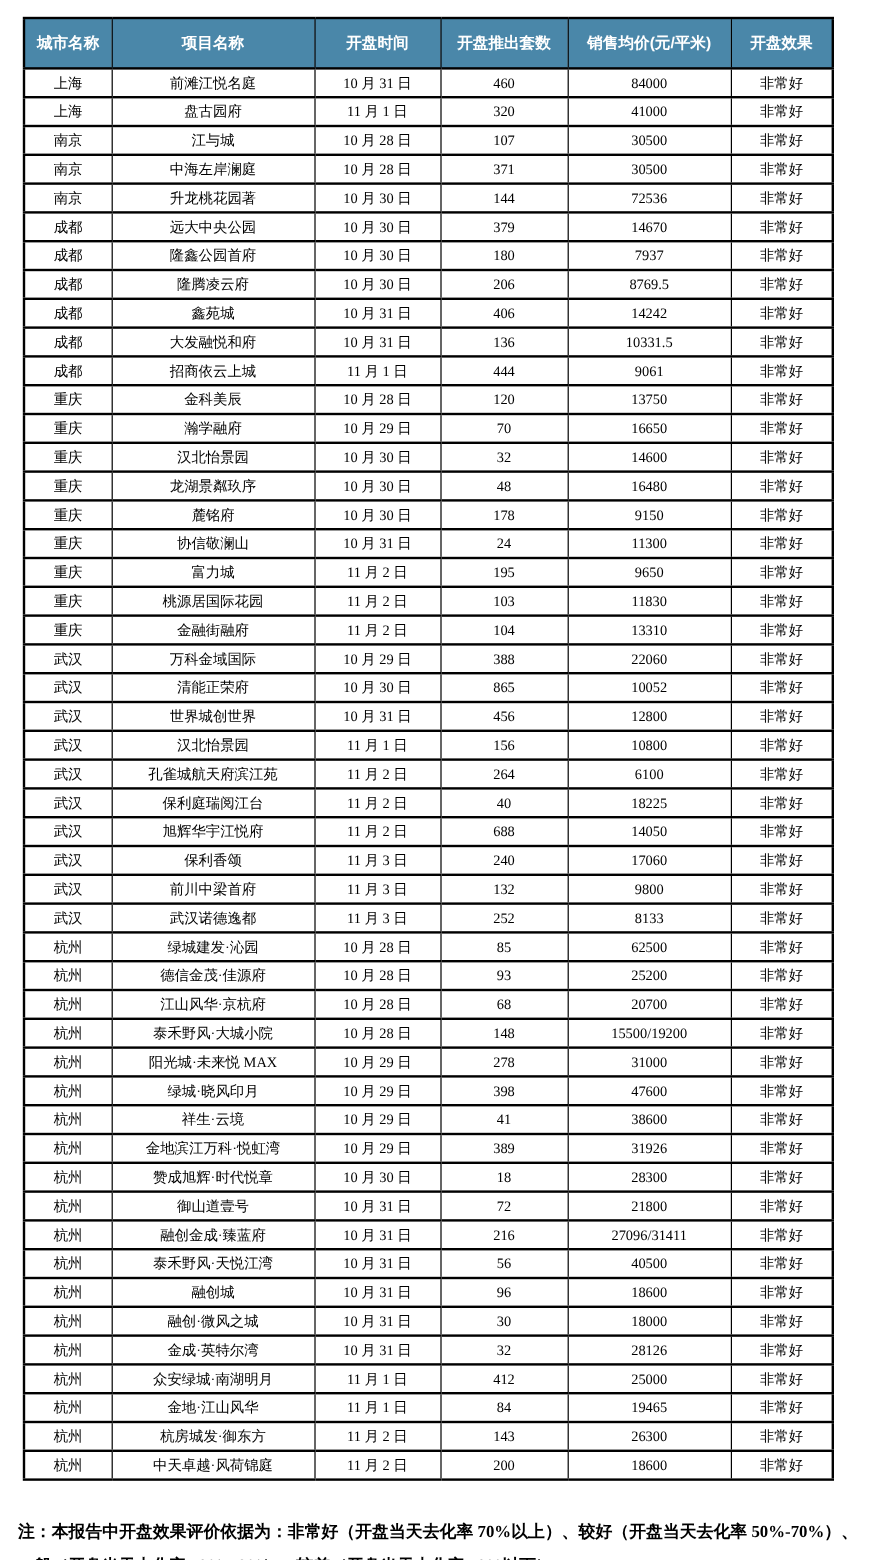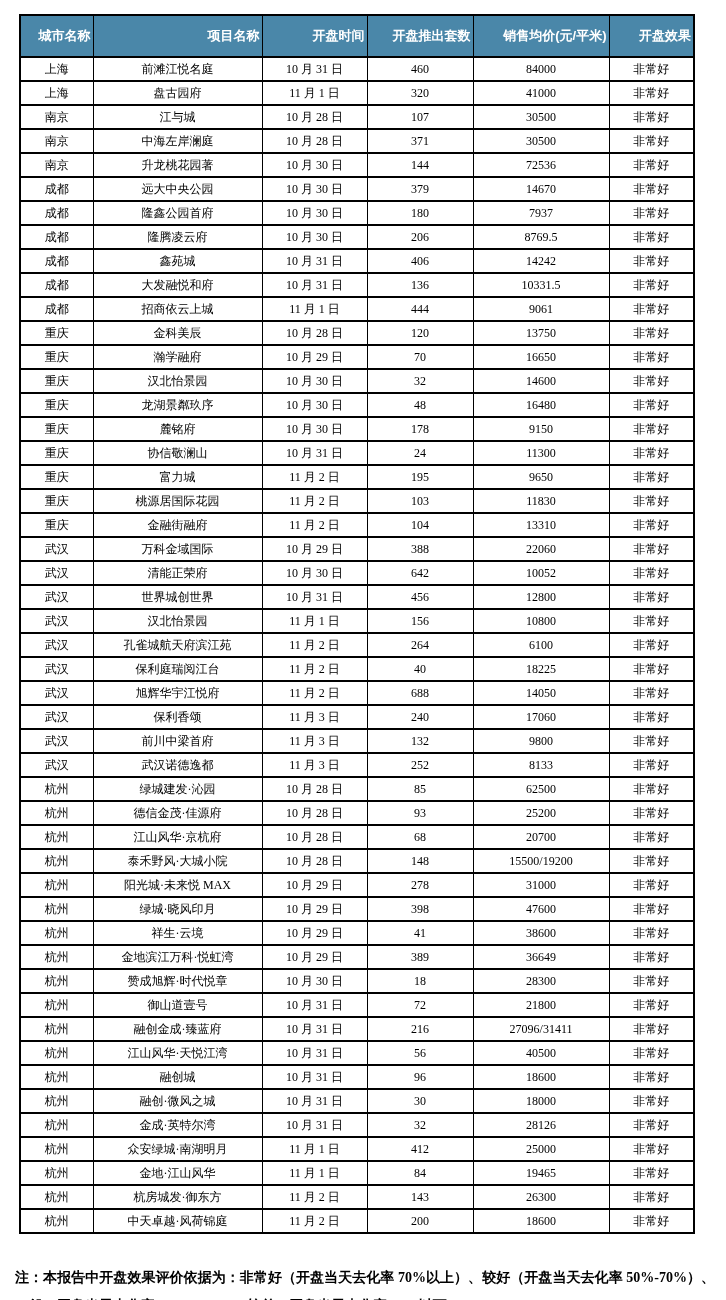--- a/index.html
+++ b/index.html
@@ -24,21 +24,21 @@
     table-layout: fixed;
     width: 674px;
     border: 2px solid var(--border-color, #000);
   }
   table.report-table th {
     background: var(--header-bg, #4A87A9);
     color: var(--header-text, #fff);
     font-weight: bold;
     font-size: 13px;
     height: 40px;
-    text-align: right;
+    text-align: center;
     vertical-align: middle;
     border: 1px solid var(--border-color, #000);
     border-top: 2px solid var(--border-color, #000);
     border-bottom: 2px solid var(--border-color, #000);
     padding: 0 2px;
   }
   table.report-table td {
     font-size: 12px;
     color: #000;
     height: 22px;
@@ -255,21 +255,21 @@
           <td>万科金域国际</td>
           <td>10 月 29 日</td>
           <td>388</td>
           <td>22060</td>
           <td>非常好</td>
         </tr>
         <tr>
           <td>武汉</td>
           <td>清能正荣府</td>
           <td>10 月 30 日</td>
-          <td>642</td>
+          <td>865</td>
           <td>10052</td>
           <td>非常好</td>
         </tr>
         <tr>
           <td>武汉</td>
           <td>世界城创世界</td>
           <td>10 月 31 日</td>
           <td>456</td>
           <td>12800</td>
           <td>非常好</td>
@@ -384,21 +384,21 @@
           <td>10 月 29 日</td>
           <td>41</td>
           <td>38600</td>
           <td>非常好</td>
         </tr>
         <tr>
           <td>杭州</td>
           <td>金地滨江万科·悦虹湾</td>
           <td>10 月 29 日</td>
           <td>389</td>
-          <td>36649</td>
+          <td>31926</td>
           <td>非常好</td>
         </tr>
         <tr>
           <td>杭州</td>
           <td>赞成旭辉·时代悦章</td>
           <td>10 月 30 日</td>
           <td>18</td>
           <td>28300</td>
           <td>非常好</td>
         </tr>
@@ -413,21 +413,21 @@
         <tr>
           <td>杭州</td>
           <td>融创金成·臻蓝府</td>
           <td>10 月 31 日</td>
           <td>216</td>
           <td>27096/31411</td>
           <td>非常好</td>
         </tr>
         <tr>
           <td>杭州</td>
-          <td>江山风华·天悦江湾</td>
+          <td>泰禾野风·天悦江湾</td>
           <td>10 月 31 日</td>
           <td>56</td>
           <td>40500</td>
           <td>非常好</td>
         </tr>
         <tr>
           <td>杭州</td>
           <td>融创城</td>
           <td>10 月 31 日</td>
           <td>96</td>

